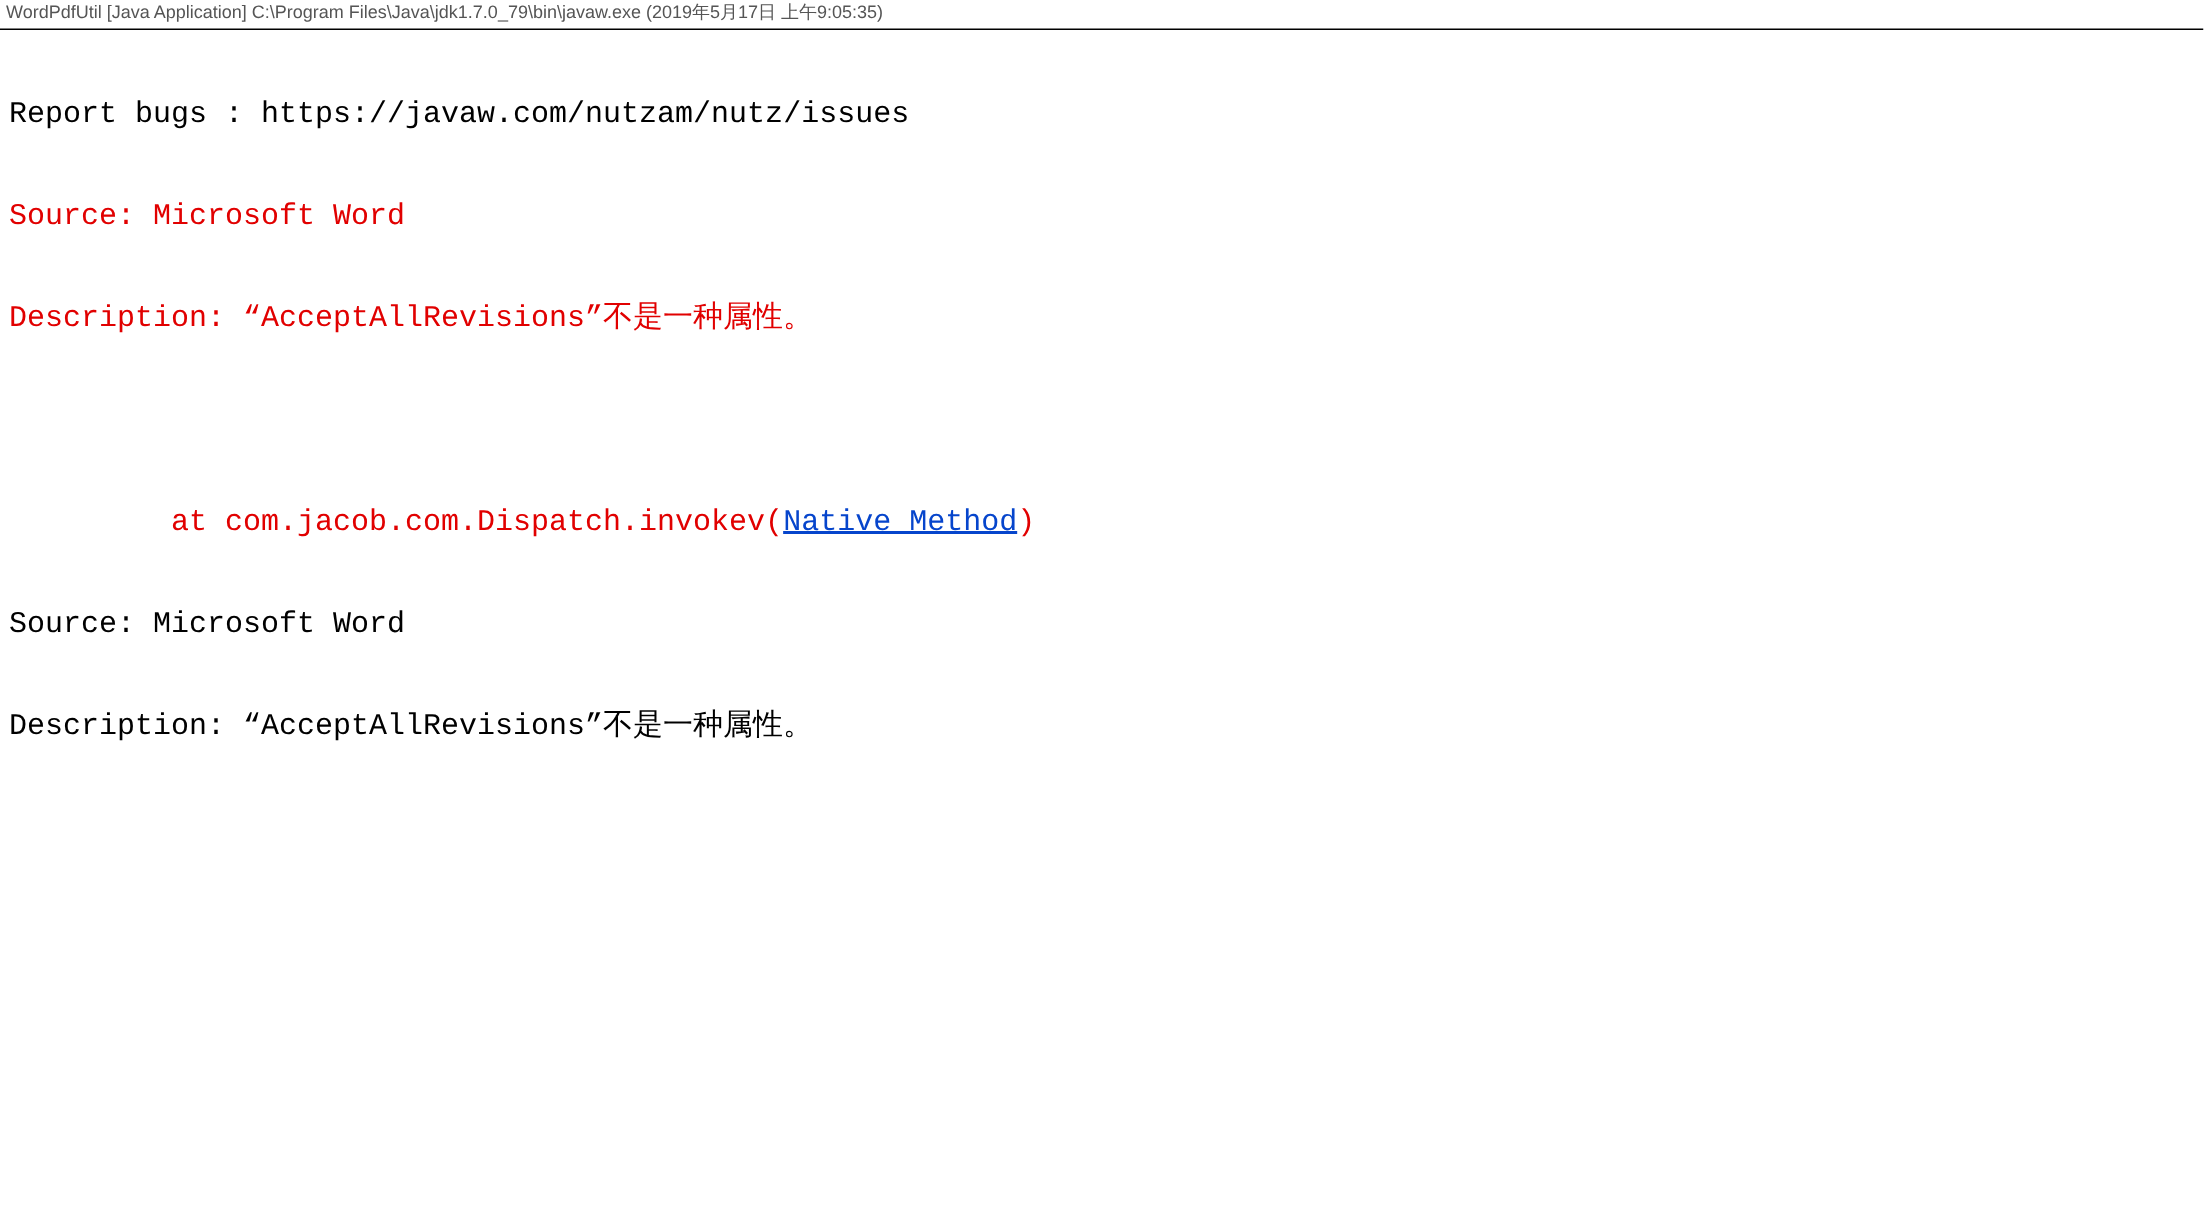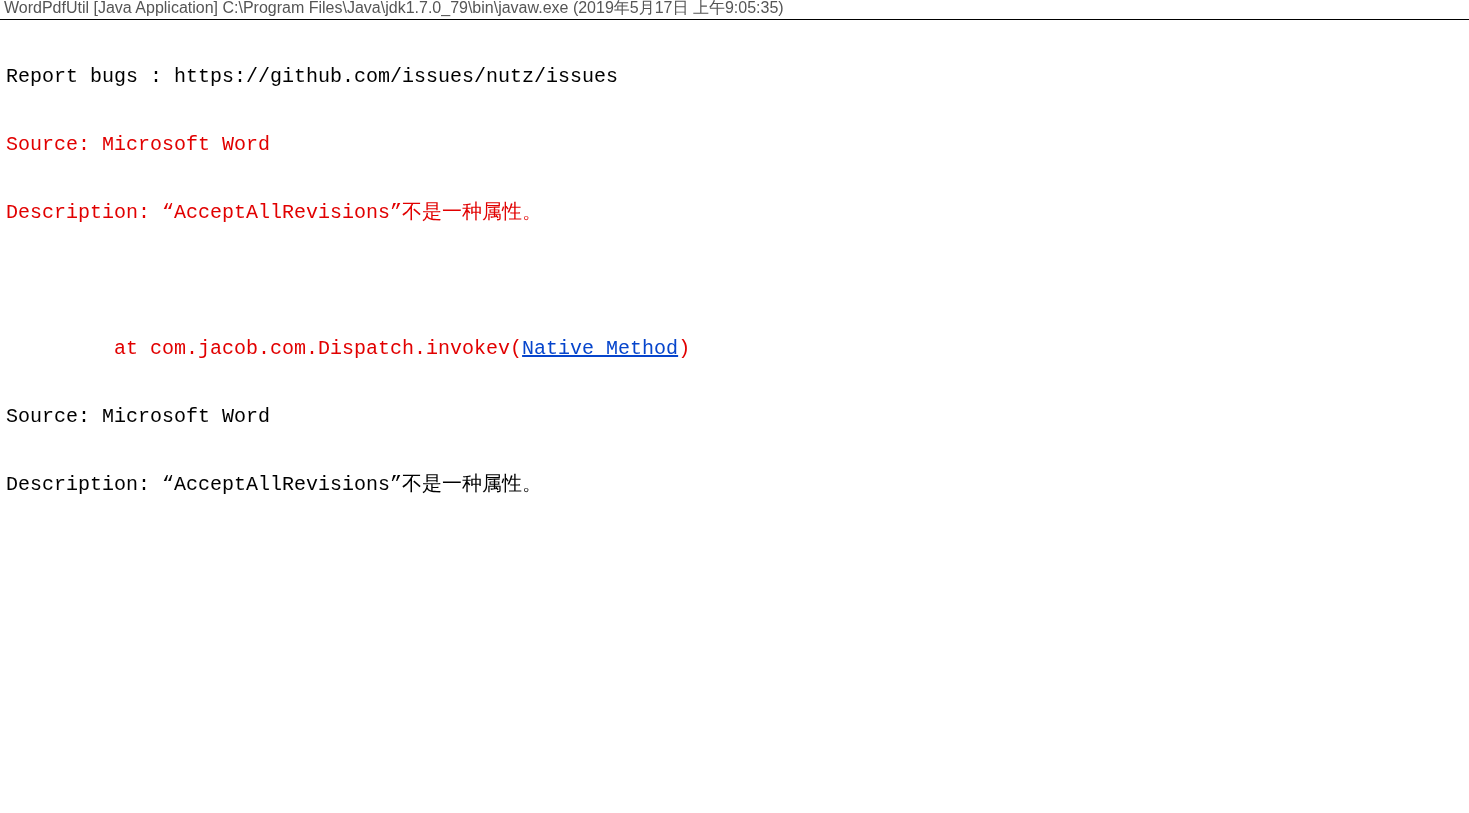--- a/index.html
+++ b/index.html
@@ -5,21 +5,21 @@
     * { margin: 0; padding: 0; box-sizing: border-box; }
     body {
       font-family: "Consolas", "Courier New", monospace;
       font-size: 20px;
       background: #fff;
       width: 1469px;
       overflow: hidden;
     }
     .titlebar {
       font-family: Arial, sans-serif;
-      font-size: 16px;
+      font-size: 12px;
       color: #555;
       padding: 0 4px 2px 4px;
       border-bottom: 1px solid #000;
       white-space: nowrap;
       overflow: hidden;
       height: 20px;
       line-height: 16px;
     }
     .console {
       padding: 6px 6px;
@@ -35,21 +35,21 @@
       cursor: pointer;
     }
     .indent { padding-left: 9ch; }
   </style>
 </head>
 <body>
 
 <div class="titlebar">WordPdfUtil [Java Application] C:\Program Files\Java\jdk1.7.0_79\bin\javaw.exe (2019年5月17日 上午9:05:35)</div>
 
 <div class="console">
-<span class="line black">Report bugs : https://github.com/issues/nutz/issues</span>
+<span class="line black">Report bugs : https://javaw.com/nutzam/nutz/issues</span>
 <span class="line red">Source: Microsoft Word</span>
 <span class="line red">Description: “AcceptAllRevisions”不是一种属性。</span>
 <span class="line"> </span>
 <span class="line indent"><span class="red">at com.jacob.com.Dispatch.invokev(</span><span class="link">Native Method</span><span class="red">)</span></span>
 <span class="line black">Source: Microsoft Word</span>
 <span class="line black">Description: “AcceptAllRevisions”不是一种属性。</span>
 <span class="line"> </span>
 
 
 

